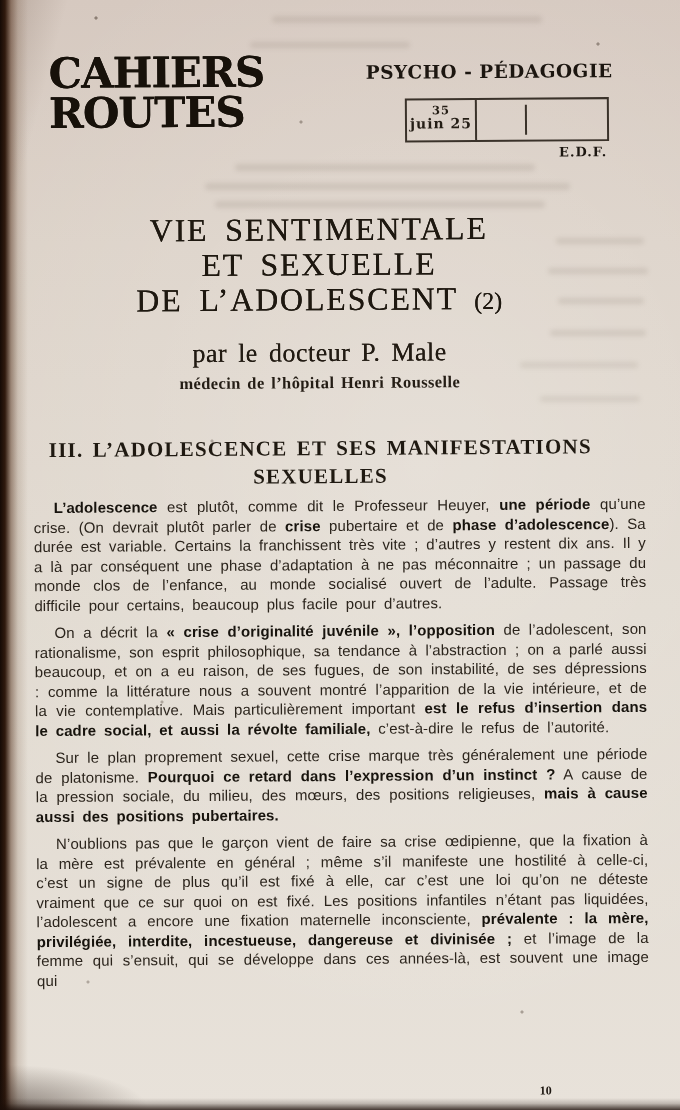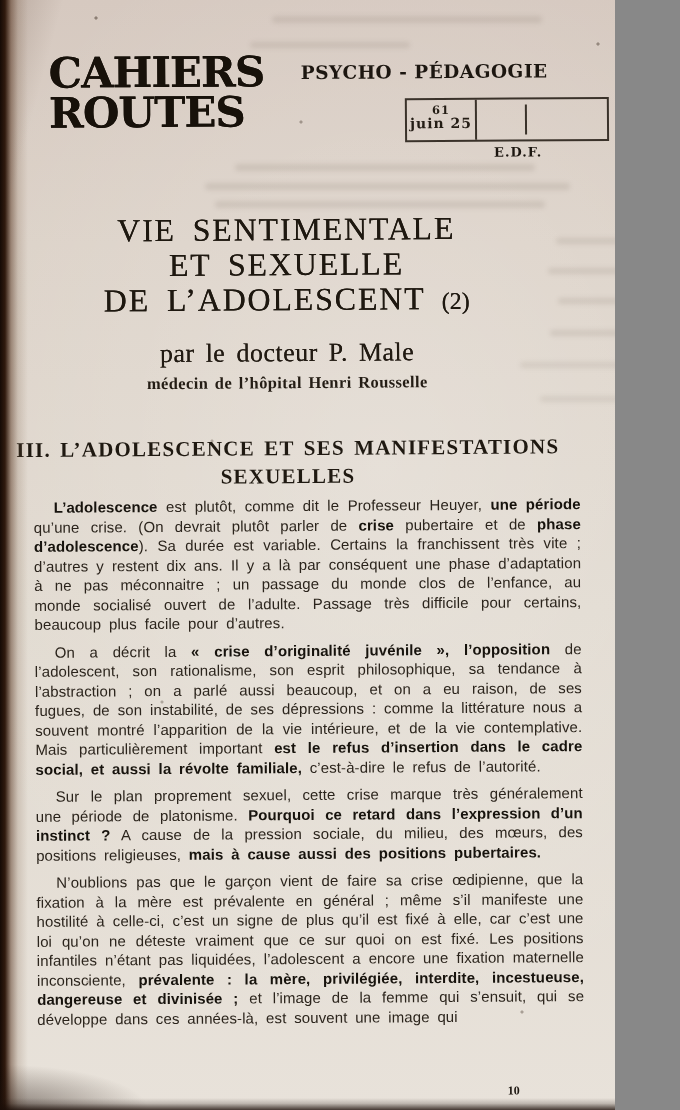--- a/index.html
+++ b/index.html
@@ -1,17 +1,17 @@
 <!DOCTYPE html>
 <html lang="fr"><head>
 <meta charset="utf-8">
 <style>
   html,body{margin:0;padding:0;background:#888;}
   .page{
-    position:relative;width:615px;height:1110px;overflow:hidden;
+    position:relative;width:680px;height:1110px;overflow:hidden;
     background:
       radial-gradient(120% 80% at 62% 42%, rgba(255,255,255,.22), rgba(0,0,0,0) 65%),
       linear-gradient(105deg, rgba(74,48,32,.22) 0%, rgba(74,48,32,0) 7%),
       linear-gradient(180deg,#d6c9c0 0%,#dcd2c8 22%,#e1dad0 55%,#e8e2da 100%);
     font-family:"Liberation Sans",sans-serif;color:#2a231b;
   }
   .edge-left{position:absolute;left:0;top:0;bottom:0;width:28px;z-index:5;
     background:linear-gradient(90deg,#150a05 0,#301a0e 5px,rgba(86,52,31,.5) 11px,rgba(120,90,66,.2) 18px,rgba(120,90,66,0) 28px);}
   .edge-bottom{position:absolute;left:0;right:0;bottom:0;height:12px;z-index:5;
     background:linear-gradient(0deg,rgba(26,13,7,.8),rgba(26,13,7,.2) 55%,rgba(26,13,7,0));}
@@ -60,21 +60,21 @@
     letter-spacing:1.2px;word-spacing:3px;color:#1f1911;}
   .section .sline{display:block;}
 
   .body{position:absolute;left:34px;right:34px;top:496px;text-align:justify;
     font-size:15px;line-height:19.5px;word-spacing:3.5px;letter-spacing:.1px;color:#2b241c;}
   .body p{margin:0 0 8px;text-indent:20px;}
   .body .b{font-weight:700;color:#17130d;}
 
   .pagenum{position:absolute;right:66px;top:1124px;font-family:"Liberation Serif",serif;
     font-weight:700;font-size:21px;letter-spacing:1px;color:#1c1610;}
-  .sig{position:absolute;left:504px;top:1085px;font-family:"Liberation Serif",serif;
+  .sig{position:absolute;left:536px;top:1085px;font-family:"Liberation Serif",serif;
     font-weight:700;font-size:12px;color:#1c1610;}
 </style>
 </head>
 <body>
 
 <div class="page">
 
   <div class="speckles"></div>
 
   <div class="ghost" style="left:272px;top:16px;width:270px;height:7px;"></div>
@@ -93,21 +93,21 @@
 
     <div class="masthead">
       <div>CAHIERS</div>
       <div>ROUTES</div>
     </div>
 
     <div class="rubric">PSYCHO - PÉDAGOGIE</div>
 
     <div class="issue-box">
       <div class="issue-left">
-        <div class="issue-num">61</div>
+        <div class="issue-num">35</div>
         <div class="issue-date">juin 25</div>
       </div>
       <div class="issue-tick"></div>
     </div>
 
     <div class="agency">E.D.F.</div>
 
     <h1 class="title">
       <span class="tline">VIE SENTIMENTALE</span>
       <span class="tline">ET SEXUELLE</span>

